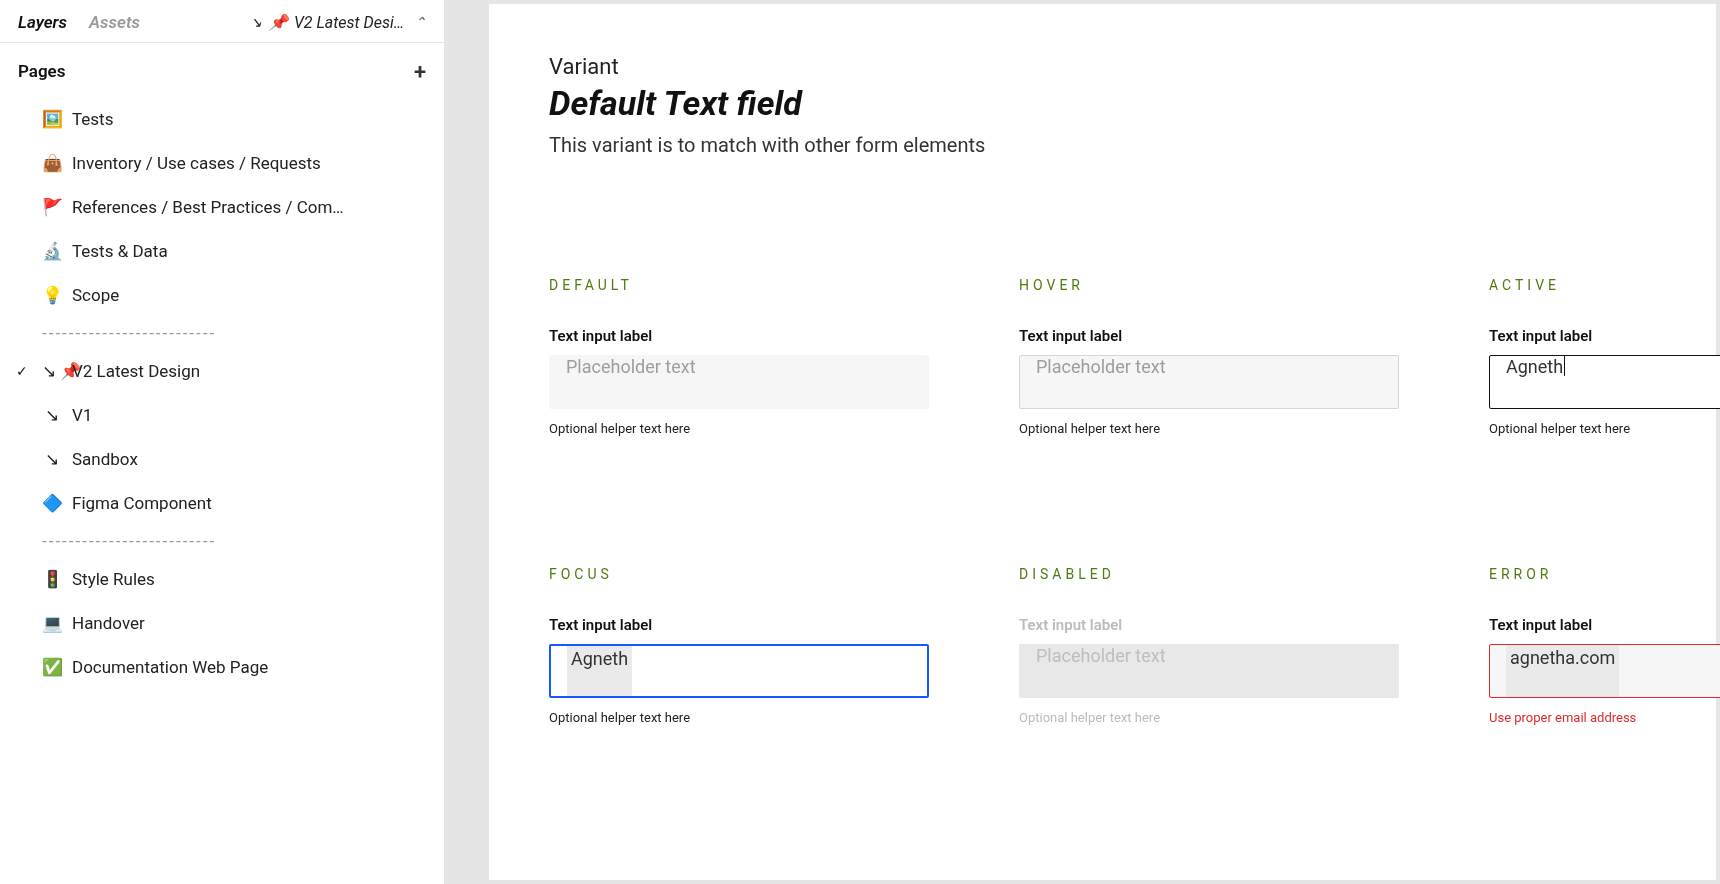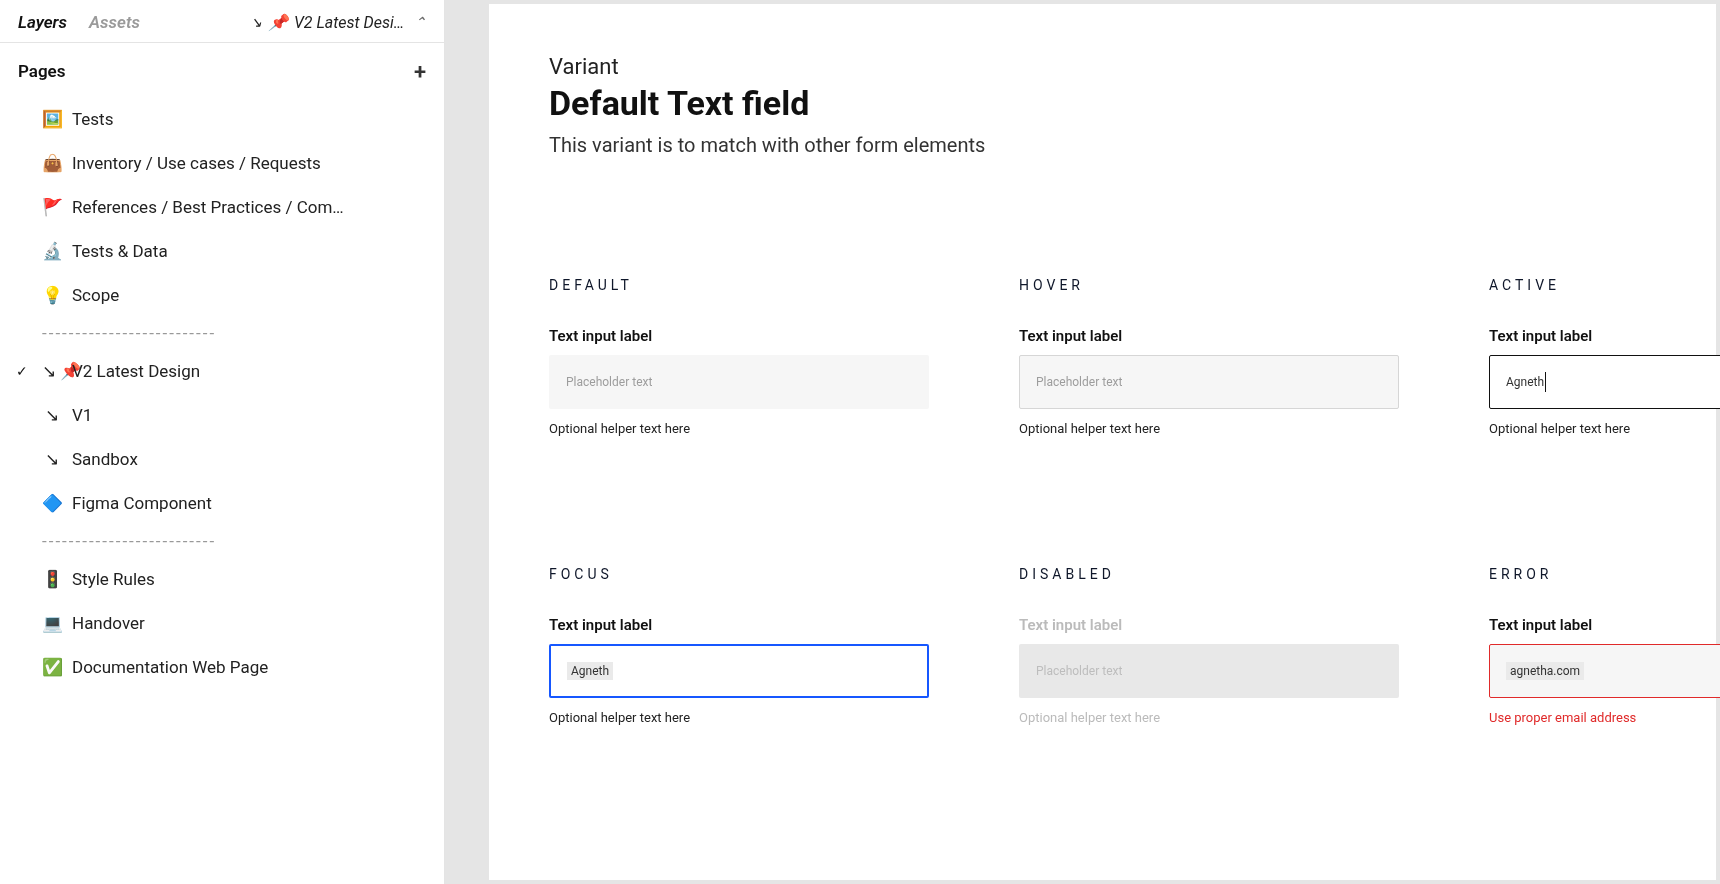--- a/index.html
+++ b/index.html
@@ -106,60 +106,60 @@
     font-size: 22px;
     color: #222;
     margin-bottom: 4px;
     font-weight: 400;
   }
   h1.component-title {
     font-size: 34px;
     font-weight: 700;
     color: #111;
     margin-bottom: 10px;
+    font-style: italic;
   }
   .component-desc {
     font-size: 20px;
     color: #333;
   }
 
   .states-grid {
     display: grid;
     grid-template-columns: repeat(3, 380px);
     column-gap: 90px;
     row-gap: 130px;
     margin-top: 120px;
   }
   .state-col { }
   .state-name {
     font-size: 14px;
     letter-spacing: 4px;
-    color: #0f172a;
+    color: #4d7c0f;
     margin-bottom: 34px;
     font-weight: 400;
   }
 
   .field-label {
     font-size: 15px;
     font-weight: 600;
     color: #111;
     margin-bottom: 10px;
   }
   .field-label.disabled { color: #bbb; }
 
   .text-input {
     width: 100%;
     height: 54px;
     background: #f6f6f6;
     border: 1px solid transparent;
     padding: 0 16px;
-    font-size: 12px;
+    font-size: 18px;
     color: #333;
     display: flex;
-    align-items: center;
     border-radius: 2px;
   }
   .text-input.placeholder { color: #9d9d9d; }
   .text-input.hover { border: 1px solid #d6d6d6; }
   .text-input.active { border: 1.5px solid #111; background: #fff; }
   .text-input.focus { border: 2px solid #1657ff; background: #fff; }
   .text-input.focus .val-text { background: #eaeaea; padding: 2px 4px; }
   .text-input.disabled-input { background: #e8e8e8; color: #bdbdbd; }
   .text-input.error { border: 1.5px solid #e02a2a; }
   .text-input.error .val-text { background: #eaeaea; padding: 2px 4px; }

